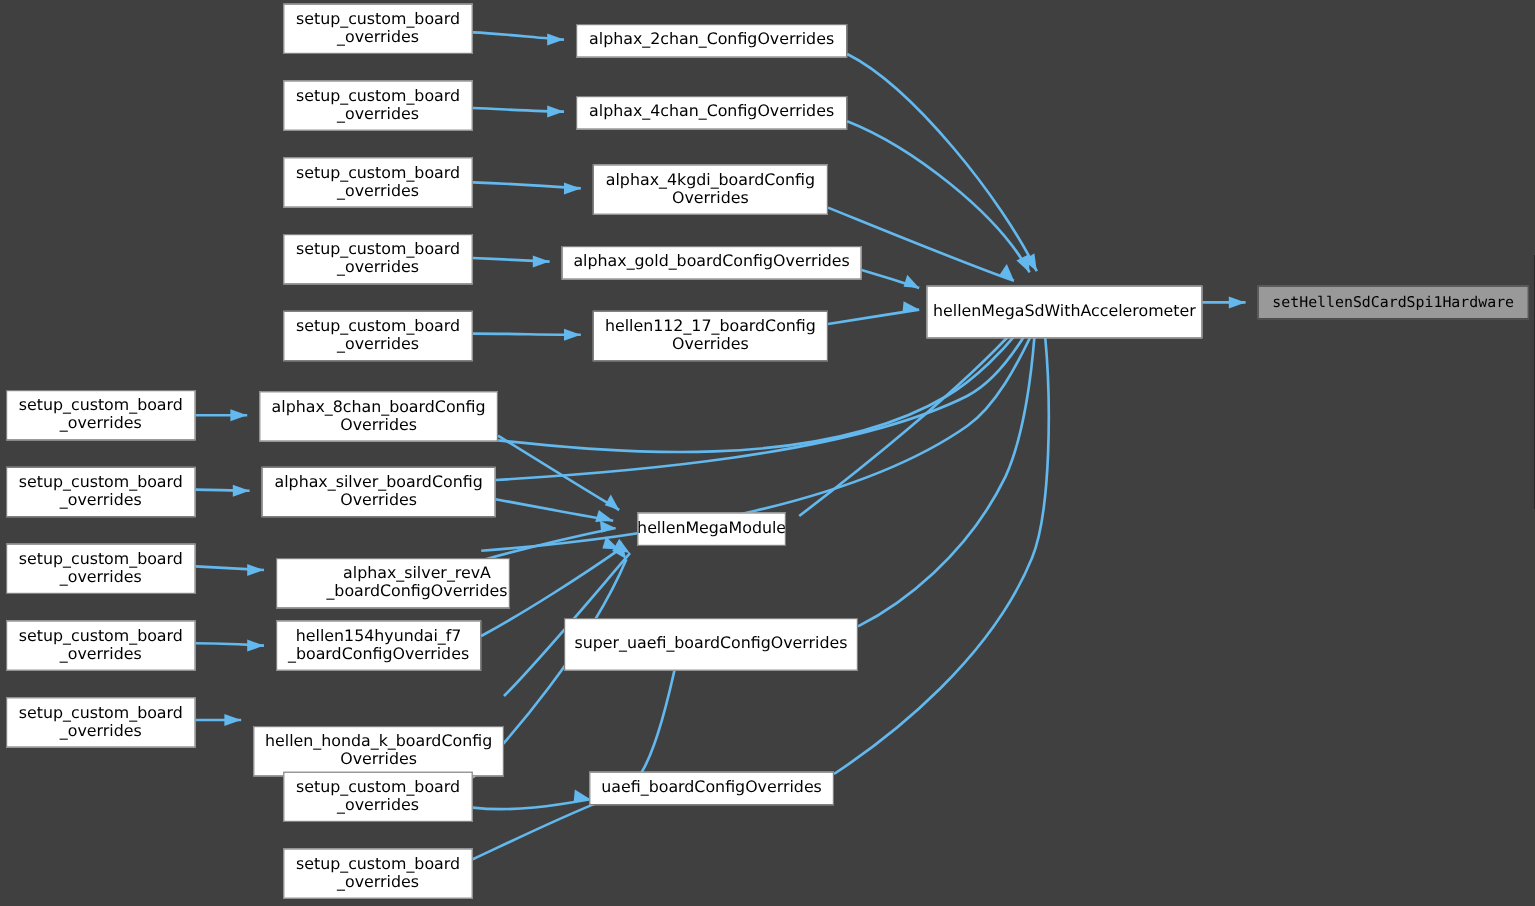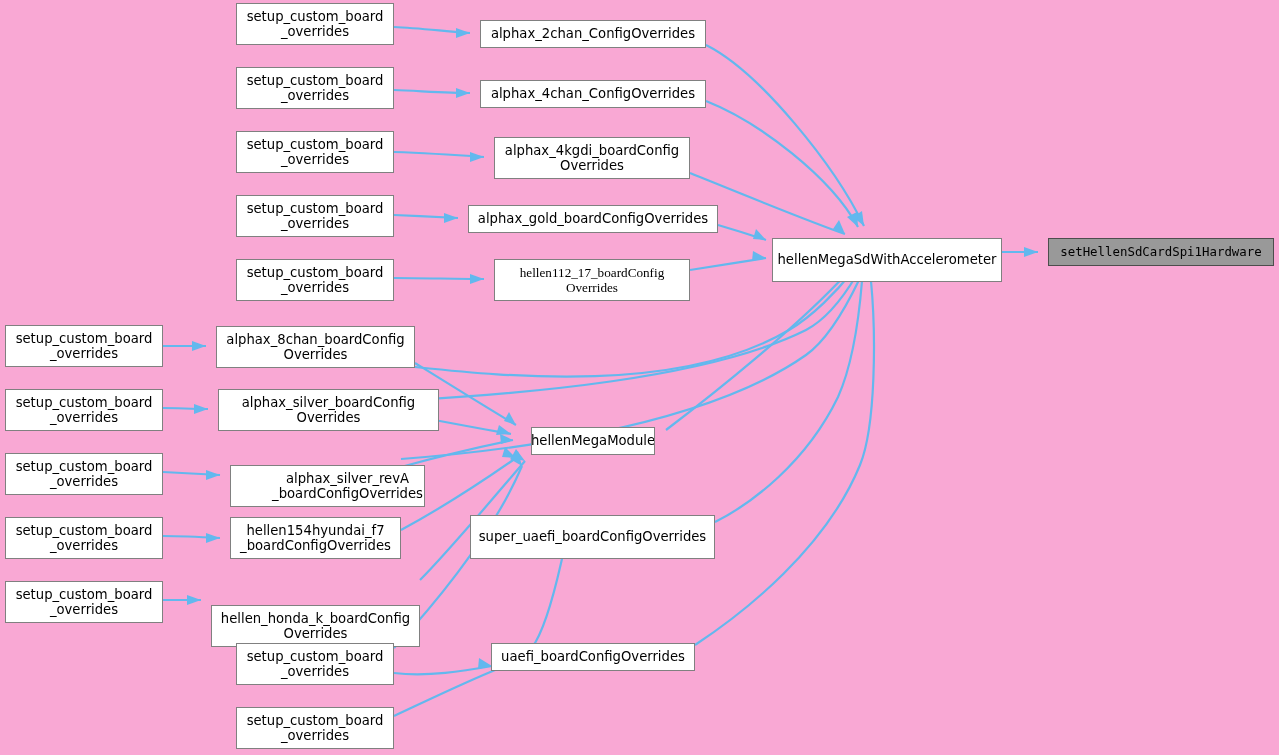--- a/index.html
+++ b/index.html
@@ -4,21 +4,21 @@
 <style>
   html, body {
     margin: 0;
     padding: 0;
     background: #000000;
   }
   #canvas {
     position: relative;
     width: 1279px;
     height: 755px;
-    background: #f9a8d4;
+    background: #404040;
     overflow: hidden;
     font-family: "DejaVu Sans", sans-serif;
   }
   #edges {
     position: absolute;
     left: 0;
     top: 0;
     width: 1279px;
     height: 755px;
     pointer-events: none;
@@ -190,29 +190,29 @@
       <div class="node" style="left: 480px; top: 80px; width: 226px; height: 28px; text-align: right;">alphax_4chan_ConfigOverrides</div>
       <div class="node" style="left: 236px; top: 131px; width: 158px; height: 42px;">setup_custom_board
 _overrides</div>
       <div class="node" style="left: 494px; top: 137px; width: 196px; height: 42px;">alphax_4kgdi_boardConfig
 Overrides</div>
       <div class="node" style="left: 236px; top: 195px; width: 158px; height: 42px;">setup_custom_board
 _overrides</div>
       <div class="node" style="left: 468px; top: 205px; width: 250px; height: 28px;">alphax_gold_boardConfigOverrides</div>
       <div class="node" style="left: 236px; top: 259px; width: 158px; height: 42px;">setup_custom_board
 _overrides</div>
-      <div class="node" style="left: 494px; top: 259px; width: 196px; height: 42px; font-family: Liberation Serif, serif;">hellen112_17_boardConfig
+      <div class="node" style="left: 494px; top: 259px; width: 196px; height: 42px;">hellen112_17_boardConfig
 Overrides</div>
       <div class="node" style="left: 5px; top: 325px; width: 158px; height: 42px;">setup_custom_board
 _overrides</div>
       <div class="node" style="left: 216px; top: 326px; width: 199px; height: 42px;">alphax_8chan_boardConfig
 Overrides</div>
       <div class="node" style="left: 5px; top: 389px; width: 158px; height: 42px;">setup_custom_board
 _overrides</div>
-      <div class="node" style="left: 218px; top: 389px; width: 221px; height: 42px;">alphax_silver_boardConfig
+      <div class="node" style="left: 218px; top: 389px; width: 195px; height: 42px;">alphax_silver_boardConfig
 Overrides</div>
       <div class="node" style="left: 5px; top: 453px; width: 158px; height: 42px;">setup_custom_board
 _overrides</div>
       <div class="node" style="left: 230px; top: 465px; width: 195px; height: 42px; padding-left: 40px;">alphax_silver_revA
 _boardConfigOverrides</div>
       <div class="node" style="left: 5px; top: 517px; width: 158px; height: 42px;">setup_custom_board
 _overrides</div>
       <div class="node" style="left: 230px; top: 517px; width: 171px; height: 42px;">hellen154hyundai_f7
 _boardConfigOverrides</div>
       <div class="node" style="left: 5px; top: 581px; width: 158px; height: 42px;">setup_custom_board

